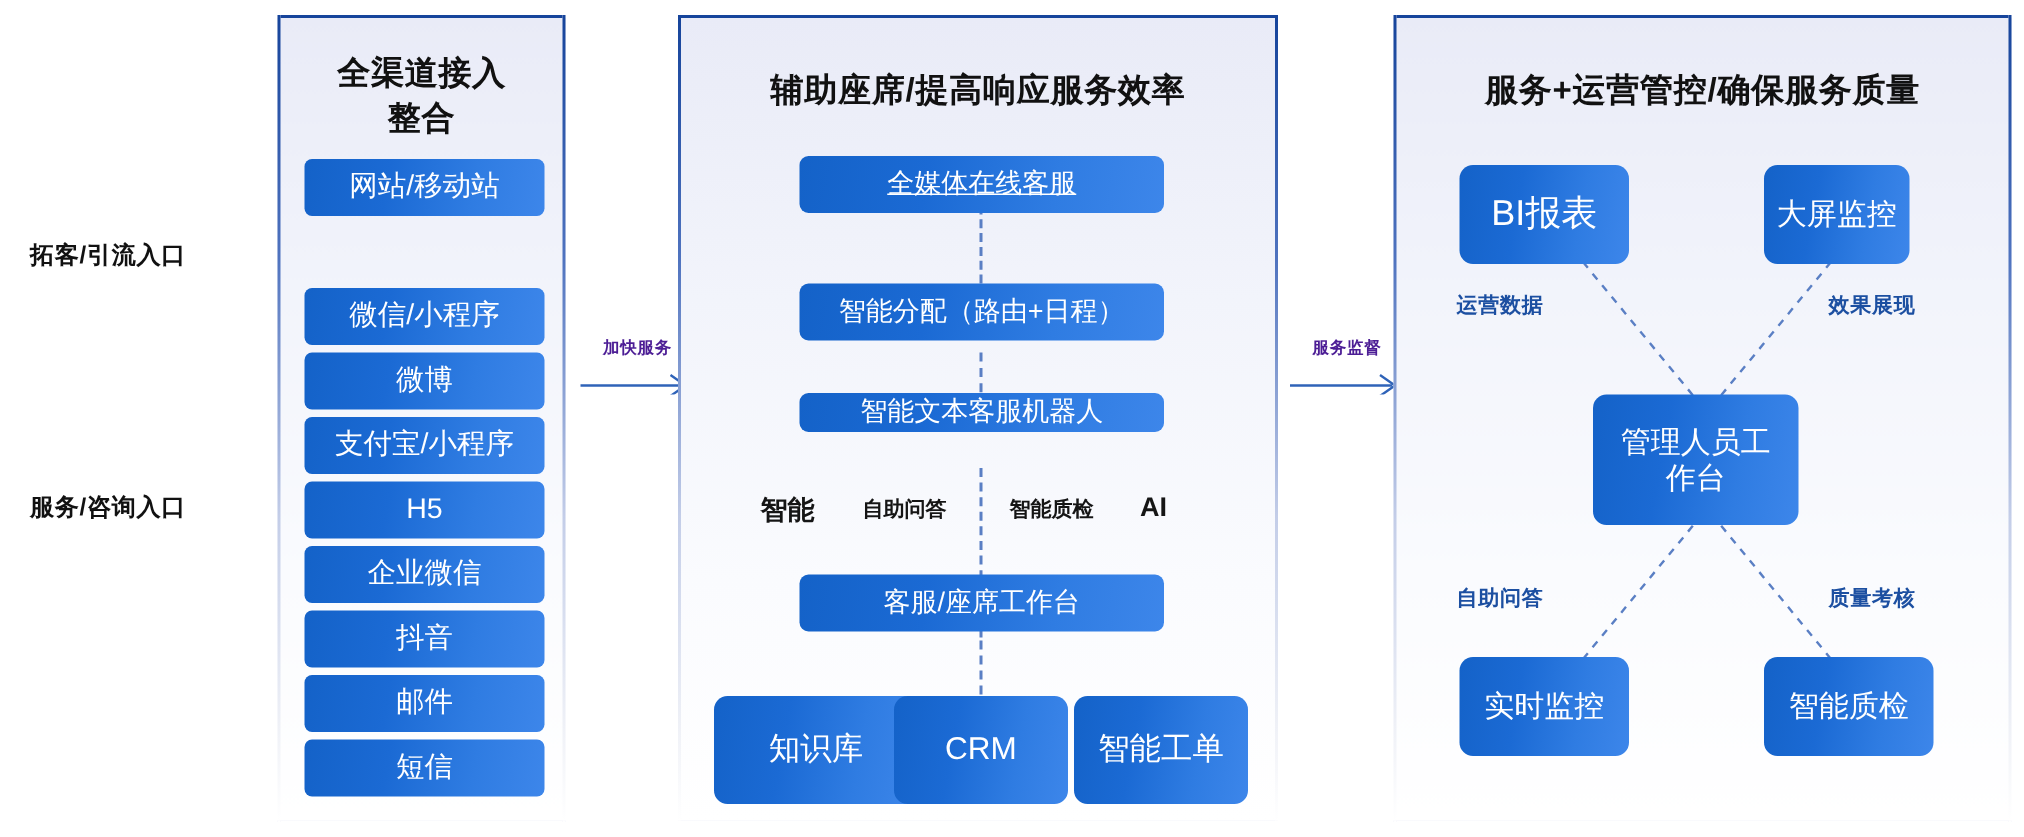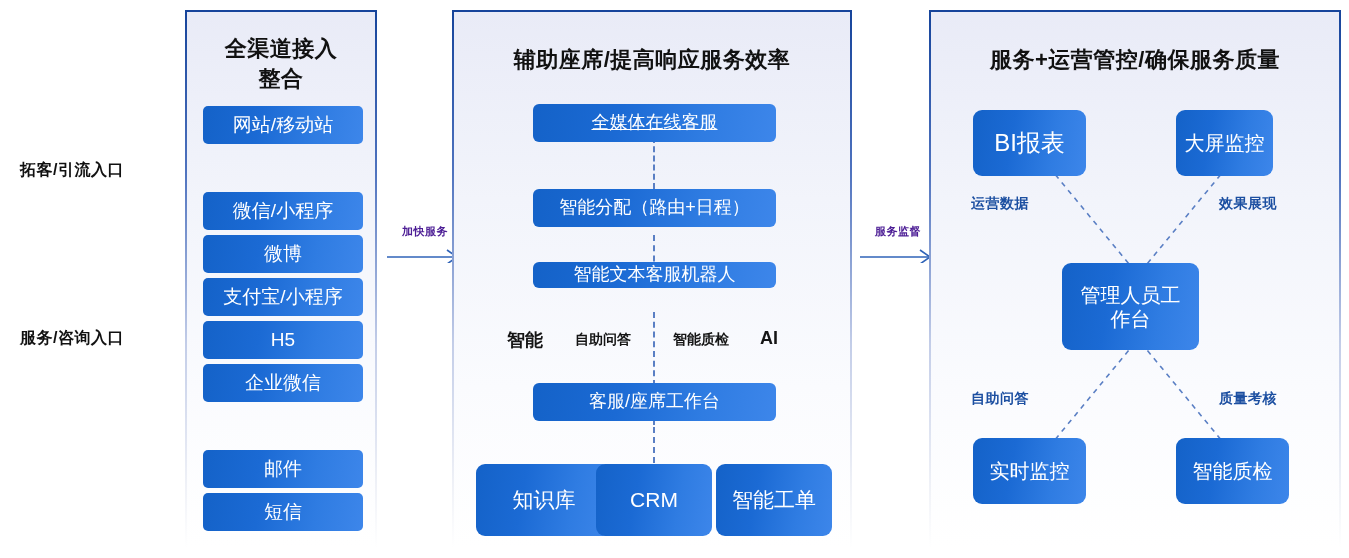--- a/index.html
+++ b/index.html
@@ -127,20 +127,21 @@
     <div>全渠道接入</div>
     <div>整合</div>
   </div>
 
   <div class="chip chip-ch" style="top:94px;">网站/移动站</div>
   <div class="chip chip-ch" style="top:180px;">微信/小程序</div>
   <div class="chip chip-ch" style="top:223px;">微博</div>
   <div class="chip chip-ch" style="top:266px;">支付宝/小程序</div>
   <div class="chip chip-ch" style="top:309px;">H5</div>
   <div class="chip chip-ch" style="top:352px;">企业微信</div>
+  <div class="chip chip-ch" style="top:395px;">抖音</div>
   <div class="chip chip-ch" style="top:438px;">邮件</div>
   <div class="chip chip-ch" style="top:481px;">短信</div>
 </div>
 
 <div class="arrow-group" style="left:375px; top:224px;">
   <div class="arrow-label">加快服务</div>
   <svg class="arrow-svg" width="80" height="16" viewBox="0 0 80 16">
     <line x1="2" y1="10" x2="70" y2="10" stroke="#2f63b8" stroke-width="1.6"></line>
     <polyline points="62,3 72,10 62,17" fill="none" stroke="#2f63b8" stroke-width="1.6"></polyline>
   </svg>

